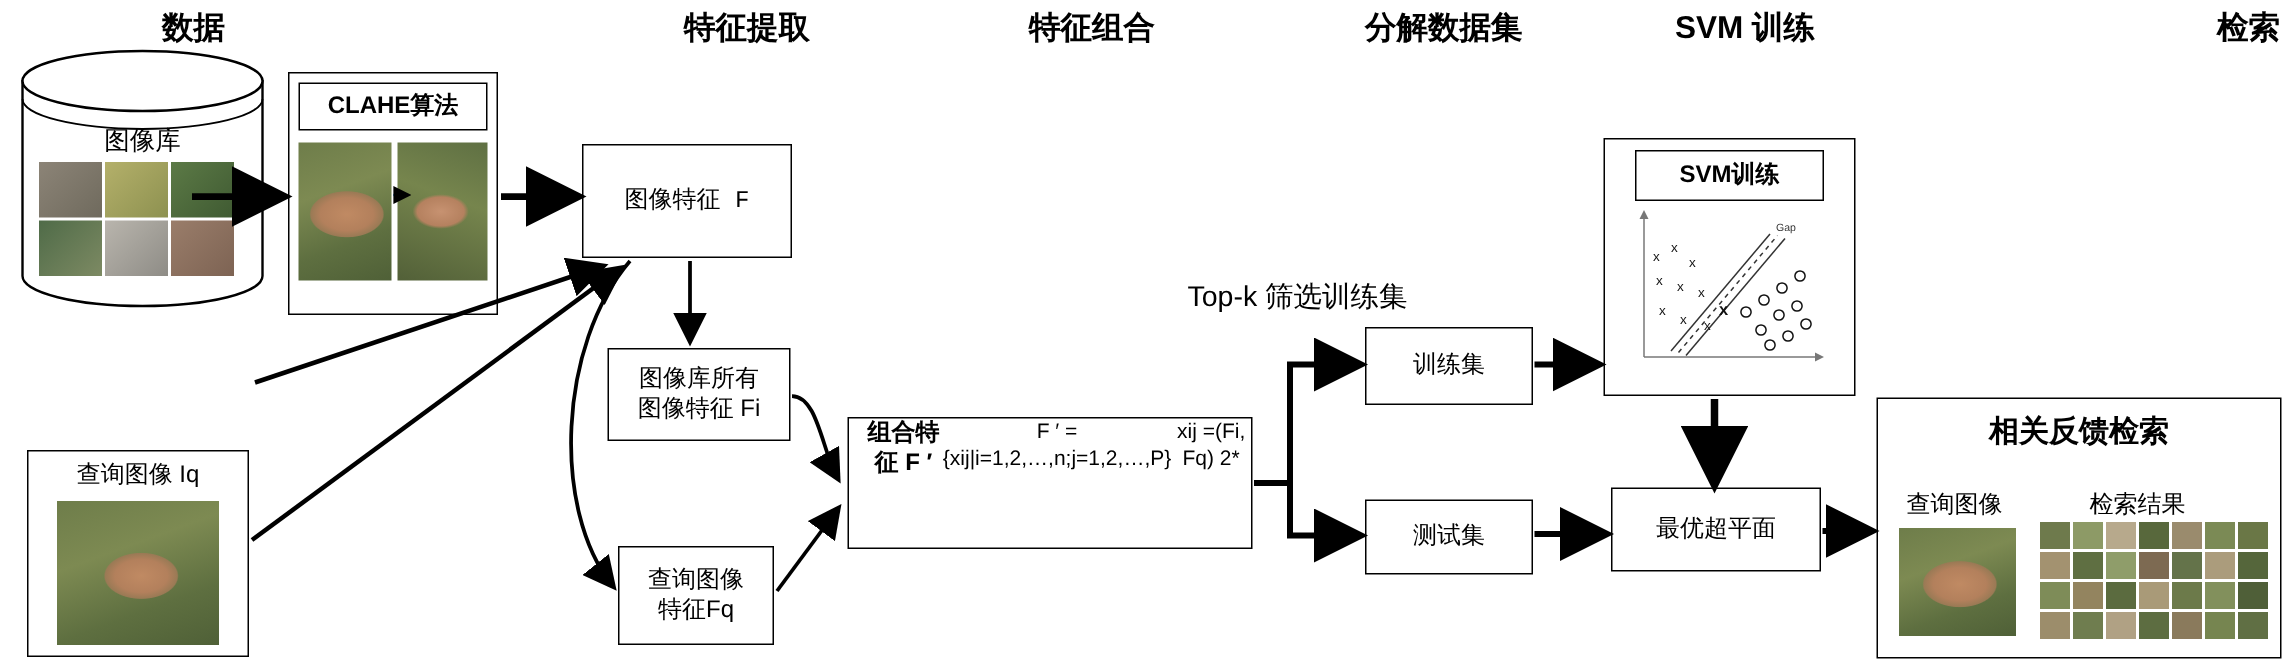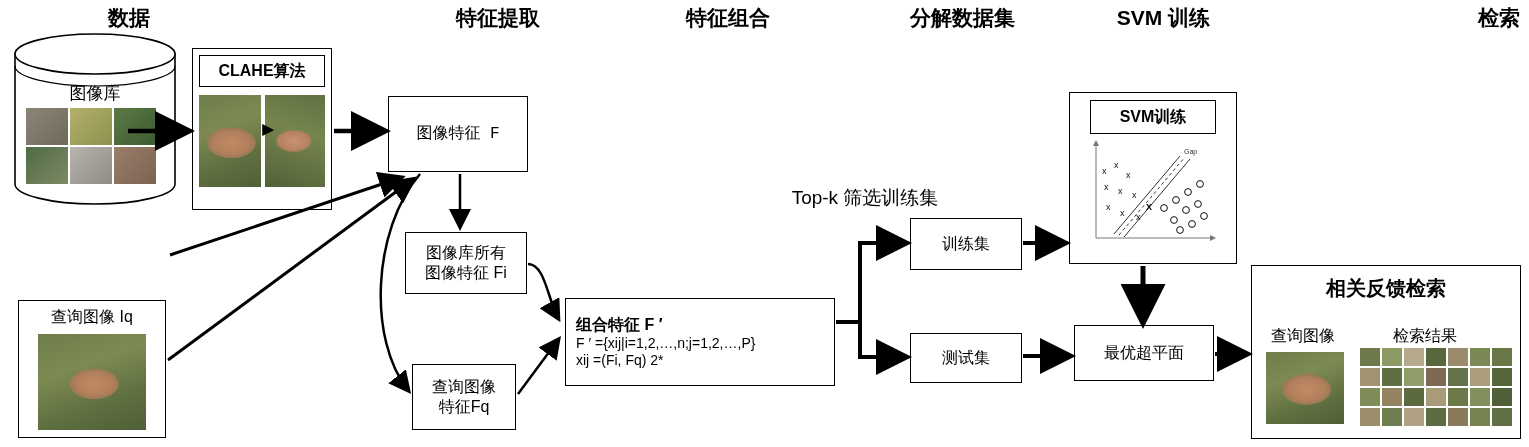--- a/index.html
+++ b/index.html
@@ -72,21 +72,21 @@
   <div class="abs box" style="left:405px;top:232px;width:122px;height:62px;flex-direction:column;">
     <span class="t">图像库所有</span>
     <span class="t">图像特征 Fi</span>
   </div>
 
   <div class="abs box" style="left:412px;top:364px;width:104px;height:66px;flex-direction:column;">
     <span class="t">查询图像</span>
     <span class="t">特征Fq</span>
   </div>
 
-  <div class="abs box" style="left:565px;top:278px;width:270px;height:88px;flex-direction:column;align-items:flex-start;padding-left:10px;justify-content:center;margin-top:20px;">
+  <div class="abs box" style="left:565px;top:278px;width:270px;height:88px;align-items:flex-start;padding-left:10px;justify-content:center;">
     <span class="t" style="font-weight:bold;">组合特征 F ′</span>
     <span class="t" style="font-size:14px;">F ′ ={xij|i=1,2,…,n;j=1,2,…,P}</span>
     <span class="t" style="font-size:14px;">xij =(Fi, Fq) 2*</span>
   </div>
 
   <div class="abs" style="left:775px;top:185px;width:180px;font-size:19px;font-weight:normal;text-align:center;">Top-k 筛选训练集</div>
 
   <div class="abs box" style="left:910px;top:218px;width:112px;height:52px;">
     <span class="t">训练集</span>
   </div>

